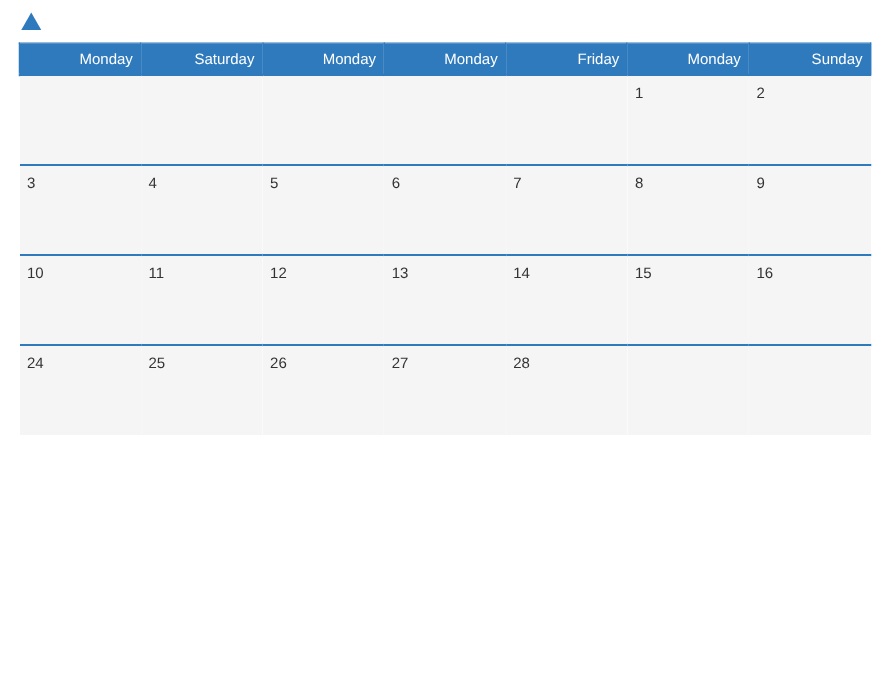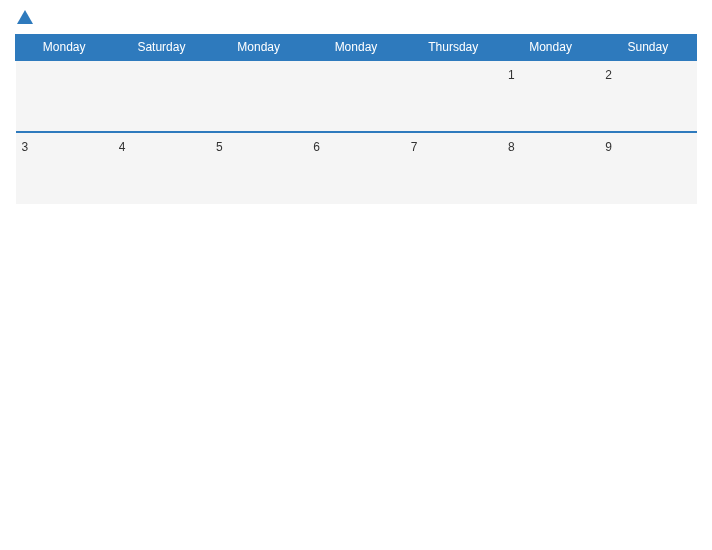--- a/index.html
+++ b/index.html
@@ -66,21 +66,21 @@
     }
     .calendar-grid {
       width: 100%;
       border-collapse: collapse;
     }
     .calendar-grid th {
       background-color: #2e7abd;
       color: #fff;
       font-size: 12px;
       font-weight: normal;
-      text-align: center;
+      text-align: right;
       padding: 5px 6px;
       border: 1px solid #2e7abd;
     }
     .calendar-grid td {
       width: calc(100% / 7);
       vertical-align: top;
       padding: 4px 6px 2px 6px;
       border: none;
       height: 72px;
       background: #f5f5f5;
@@ -119,21 +119,21 @@
     <div class="location"></div>
   </div>
 
   <table class="calendar-grid">
     <thead>
       <tr>
       <th>Monday</th>
           <th>Saturday</th>
           <th>Monday</th>
           <th>Monday</th>
-          <th>Thursday</th>
+          <th>Friday</th>
           <th>Monday</th>
           <th>Sunday</th>
         </tr>
     </thead>
     <tbody id="calendar-body">
     <tr>
           <td class="empty-cell"></td>
           <td class="empty-cell"></td>
           <td class="empty-cell"></td>
           <td class="empty-cell"></td>
@@ -143,15 +143,33 @@
         </tr>
         <tr>
           <td><span class="day-number">3</span></td>
           <td><span class="day-number">4</span></td>
           <td><span class="day-number">5</span></td>
           <td><span class="day-number">6</span></td>
           <td><span class="day-number">7</span></td>
           <td><span class="day-number">8</span></td>
           <td><span class="day-number">9</span></td>
         </tr>
+        <tr>
+          <td><span class="day-number">10</span></td>
+          <td><span class="day-number">11</span></td>
+          <td><span class="day-number">12</span></td>
+          <td><span class="day-number">13</span></td>
+          <td><span class="day-number">14</span></td>
+          <td><span class="day-number">15</span></td>
+          <td><span class="day-number">16</span></td>
+        </tr>
+        <tr>
+          <td><span class="day-number">24</span></td>
+          <td><span class="day-number">25</span></td>
+          <td><span class="day-number">26</span></td>
+          <td><span class="day-number">27</span></td>
+          <td><span class="day-number">28</span></td>
+          <td class="empty-cell"></td>
+          <td class="empty-cell"></td>
+        </tr>
       </tbody>
   </table>
 </div>
 
 </body></html>

